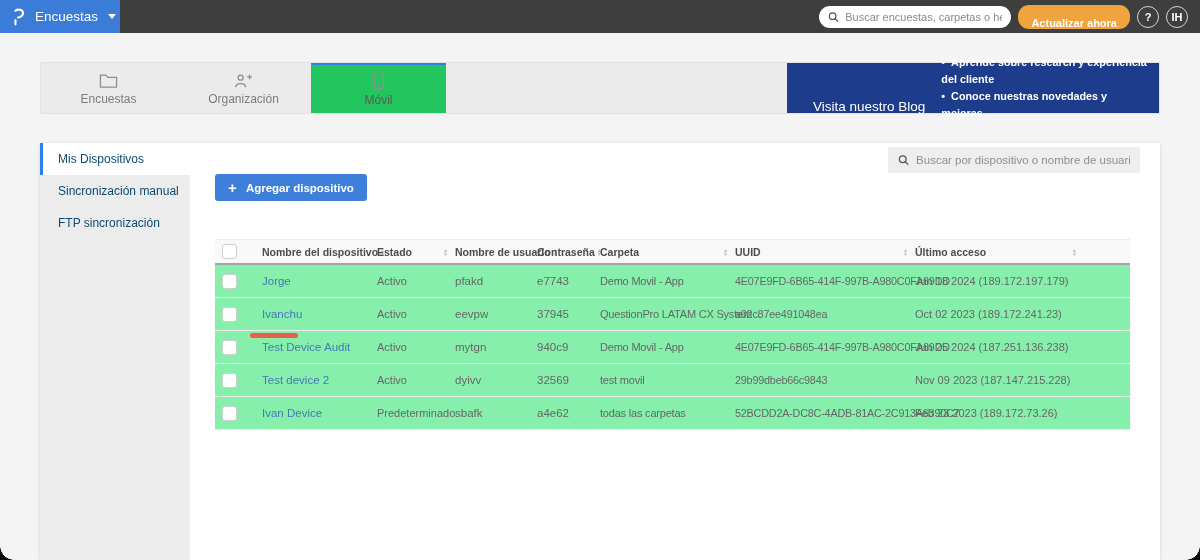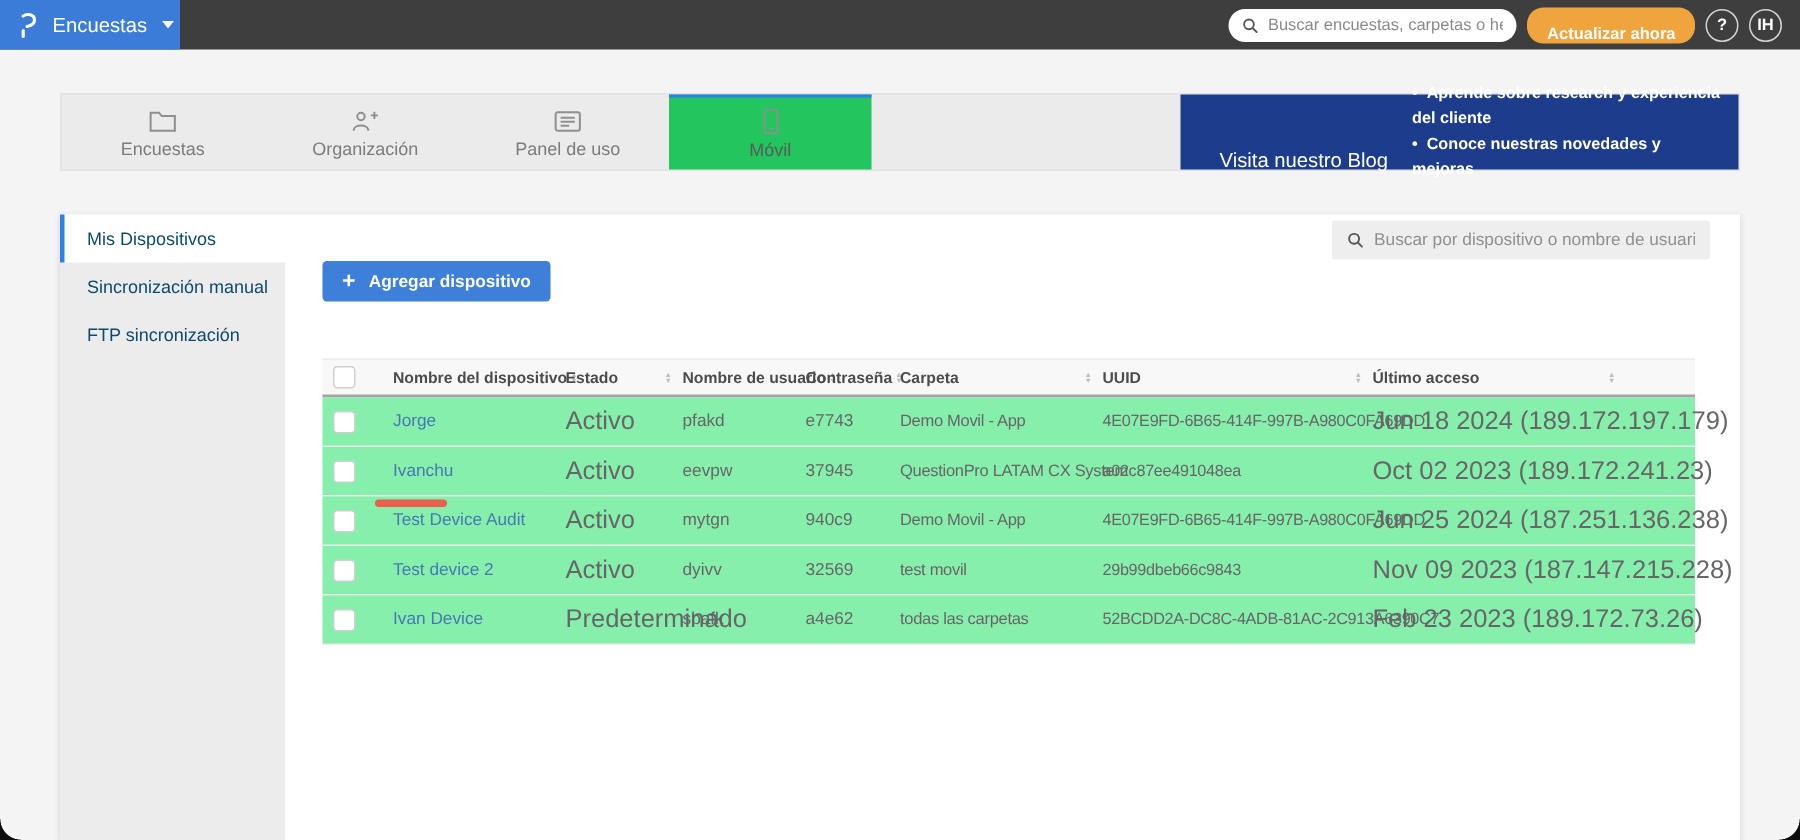--- a/index.html
+++ b/index.html
@@ -47,21 +47,21 @@
   .table { margin-top:38px; width:915px; }
   .trow { display:grid; grid-template-columns:47px 115px 78px 82px 63px 135px 180px 1fr; align-items:center; }
   .thead { background:#f8f8f8; border-top:1px solid #ececec; border-bottom:2px solid #a3a3a3; height:26px; }
   .th { display:flex; justify-content:space-between; align-items:center; font-size:10.5px; font-weight:bold; color:#4c4c4c; white-space:nowrap; padding-right:5px; }
   .th:last-child .sort { margin-right:46px; }
   .sort { display:flex; flex-direction:column; align-items:center; line-height:4px; font-size:5px; color:#bdbdbd; cursor:pointer; padding:2px; }
   .sort::before { content:"▲"; }
   .sort::after { content:"▼"; }
   .tbody .trow { height:33px; border-bottom:1px solid #ececec; background:#86efac; }
   .cell { font-size:11.5px; color:#666; white-space:nowrap; }
-  .cell.c-estado, .cell.c-acceso { font-size:17px; }
+  .cell.c-estado, .cell.c-acceso { font-size:11px; }
   .cell.c-carpeta { font-size:11px; letter-spacing:-0.2px; }
   .cell.c-uuid { font-size:10.8px; letter-spacing:-0.2px; }
   .cb { width:15px; height:15px; border:1px solid #cfcfcf; border-radius:3px; background:#fff; margin-left:7px; cursor:pointer; }
   .name-cell { position:relative; }
   .dev-link { font-size:11.5px; color:#4678b4; text-decoration:none; cursor:pointer; }
   .red-underline { position:absolute; left:-12px; top:25px; width:48px; height:5px; border-radius:3px; background:#e8604c; }
 
   
   .corner { position:absolute; bottom:0; width:14px; height:14px; }
   .corner.left  { left:0;  background:radial-gradient(circle at 14px 0, #f4f4f5 13.5px, #0d0d0d 14px); }
@@ -102,29 +102,20 @@
   </div>
   <div class="tab">
     <svg width="19" height="16" viewBox="0 0 20 16">
       <circle cx="7" cy="4.5" r="2.6"></circle>
       <path d="M1.8 14.5 C1.8 9.5 12.2 9.5 12.2 14.5"></path>
       <line x1="16.4" y1="1.2" x2="16.4" y2="6.2"></line>
       <line x1="13.9" y1="3.7" x2="18.9" y2="3.7"></line>
     </svg>
     <span>Organización</span>
   </div>
-  <div class="tab">
-    <svg width="19" height="16" viewBox="0 0 20 16">
-      <rect x="1.5" y="1.5" width="17" height="13" rx="1.6"></rect>
-      <line x1="5" y1="5.4" x2="15" y2="5.4"></line>
-      <line x1="5" y1="8.2" x2="15" y2="8.2"></line>
-      <line x1="5" y1="11" x2="11" y2="11"></line>
-    </svg>
-    <span>Panel de uso</span>
-  </div>
   <div class="tab active">
     <svg width="14" height="18" viewBox="0 0 14 20">
       <rect x="2.2" y="1.2" width="9.6" height="17.6" rx="2"></rect>
       <line x1="5.5" y1="15.6" x2="8.5" y2="15.6"></line>
     </svg>
     <span>Móvil</span>
   </div>
   <div class="banner">
     <span class="banner-title">Visita nuestro Blog</span>
     <ul class="banner-bullets">

